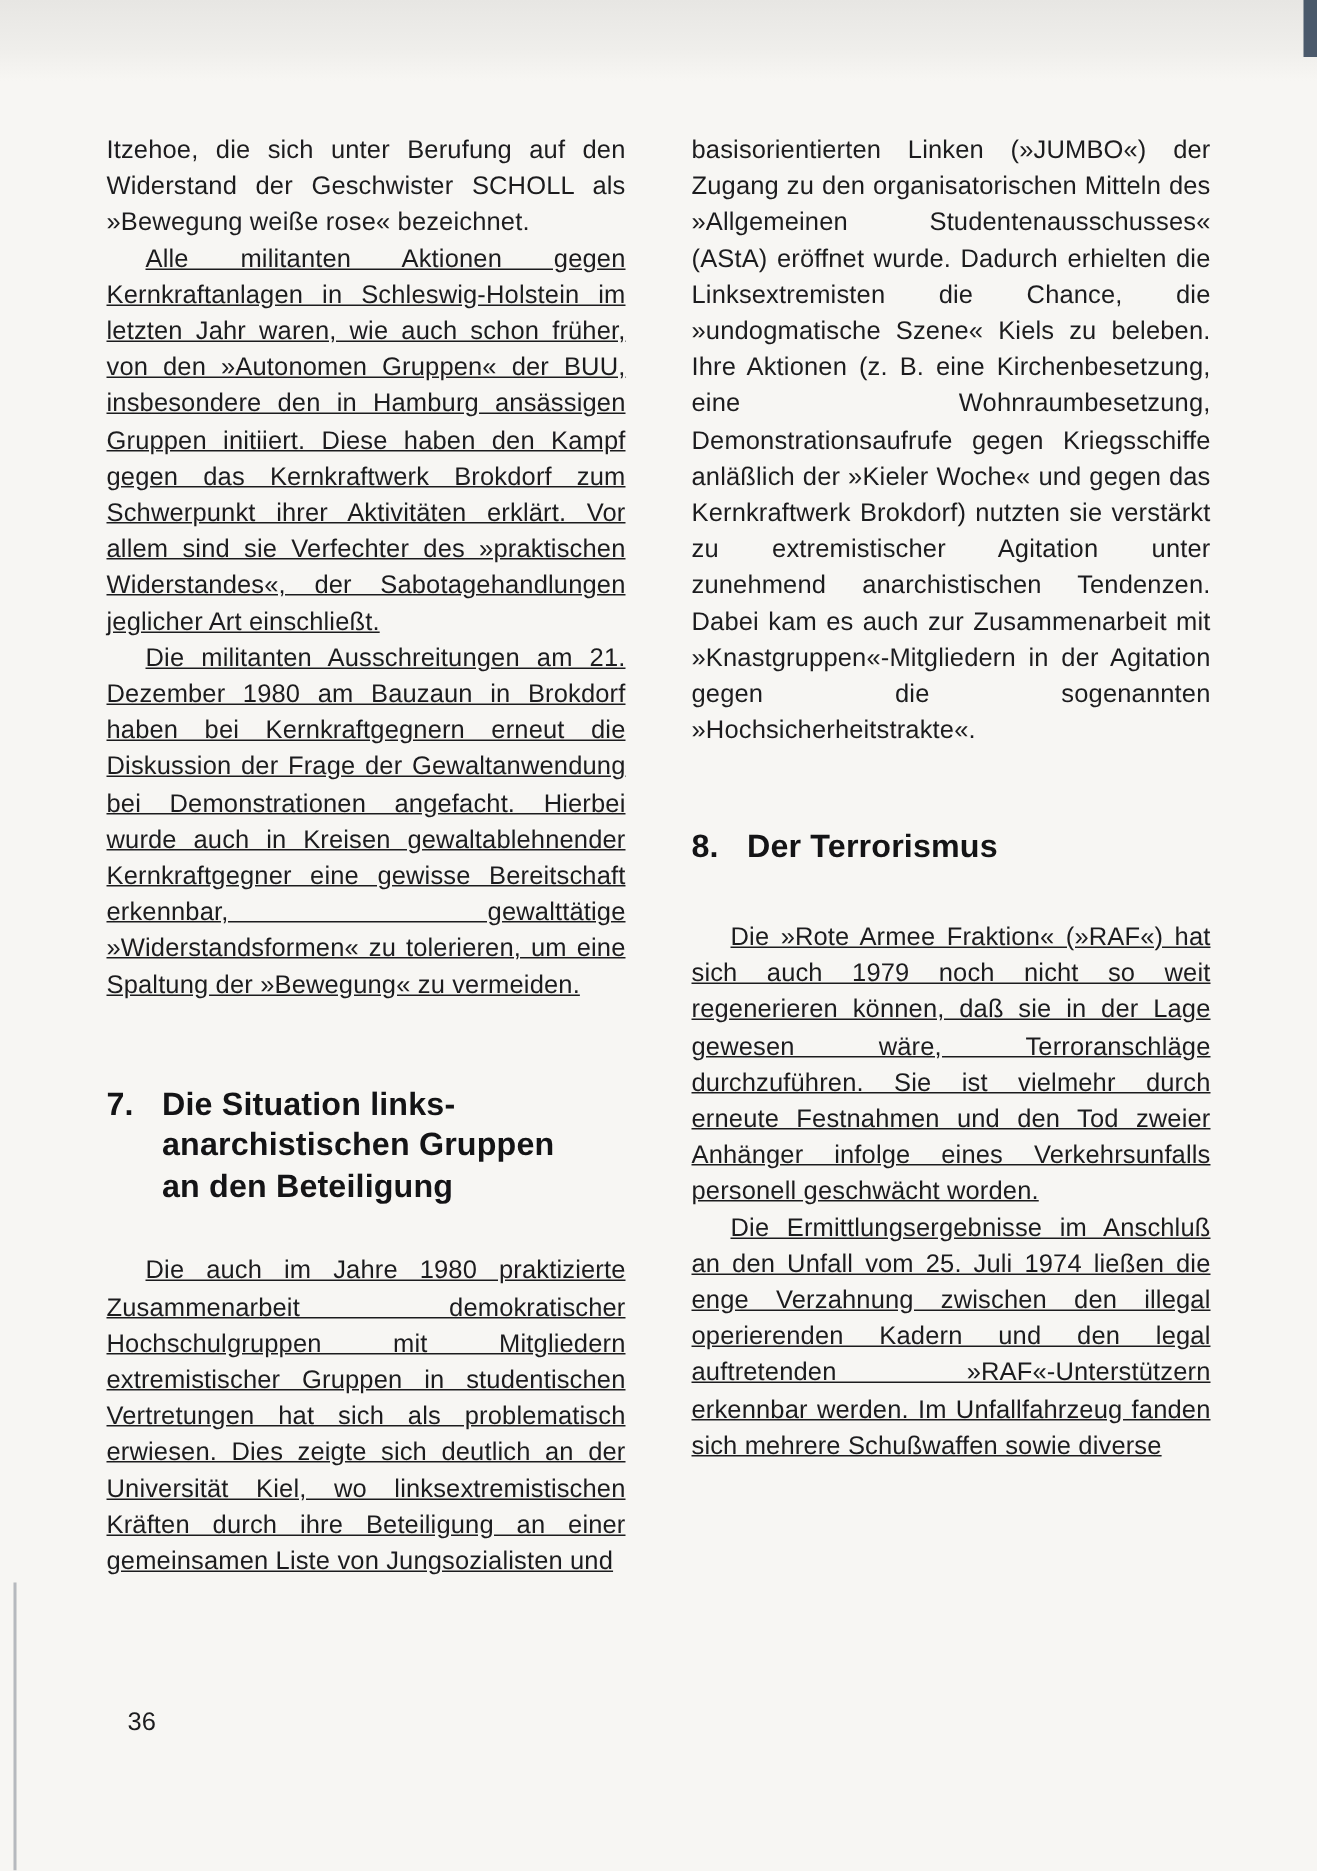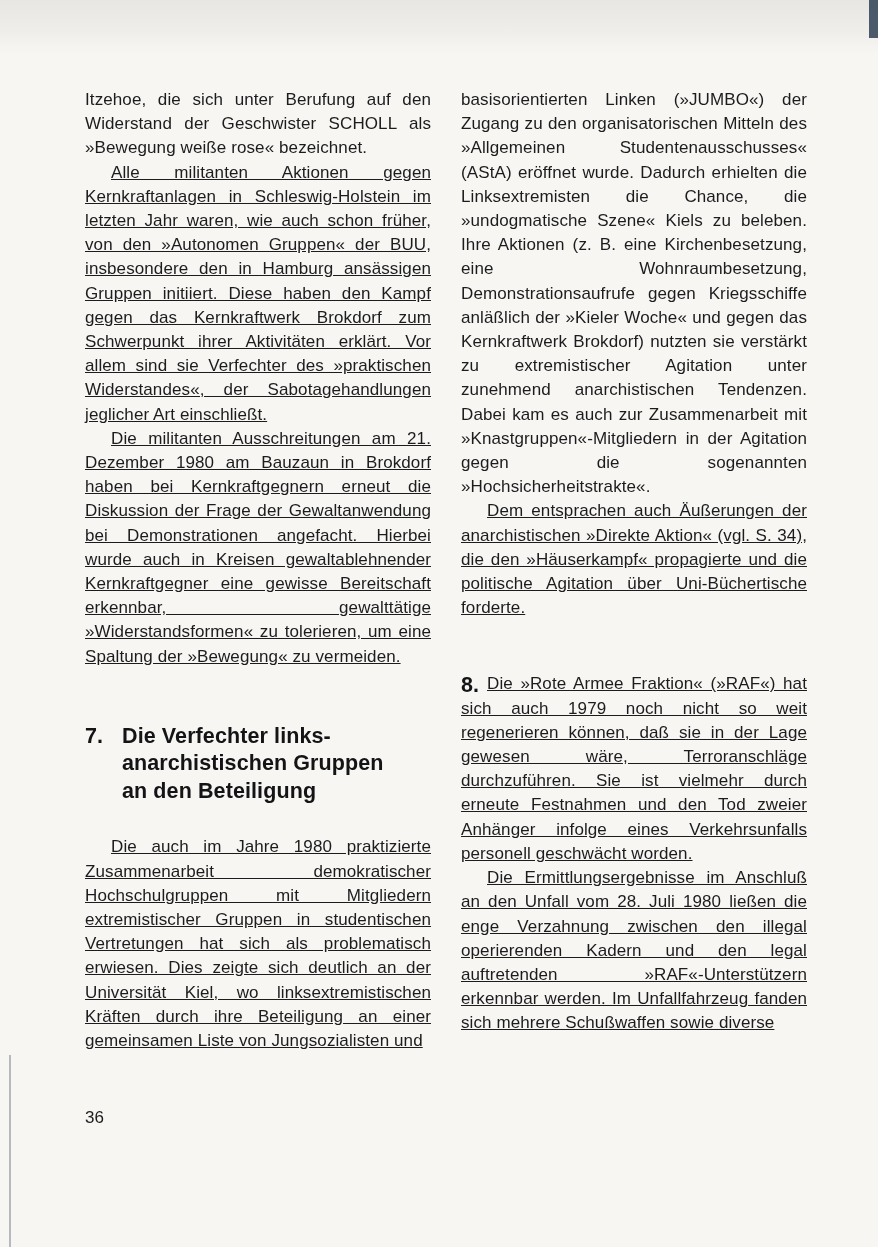--- a/index.html
+++ b/index.html
@@ -35,23 +35,23 @@
     left: 9px;
     top: 1055px;
     bottom: 0;
     width: 2px;
     background: #9aa0a6;
     opacity: 0.7;
   }
   .page-content {
     position: absolute;
     top: 88px;
-    left: 85px;
+    left: 71px;
     display: flex;
-    gap: 30px;
+    gap: 44px;
     justify-content: space-between;
   }
   .col {
     width: 346px;
     font-size: 17px;
     line-height: 24.2px;
     text-align: justify;
     letter-spacing: 0.1px;
   }
   .col p {
@@ -79,21 +79,21 @@
     margin-top: 54px;
     margin-bottom: 30px;
   }
   .heading-8 {
     margin-top: 52px;
     margin-bottom: 34px;
   }
   .page-number {
     position: absolute;
     left: 85px;
-    top: 1108px;
+    top: 1138px;
     font-size: 17px;
     color: #1c1c1e;
     text-align: right;
   }
 </style>
 </head>
 <body>
 
 <div class="scan-top-band"></div>
 <div class="scan-corner-mark"></div>
@@ -101,35 +101,35 @@
 
 <div class="page-content">
 
   <div class="col">
     <p>Itzehoe, die sich unter Berufung auf den Widerstand der Geschwister SCHOLL als »Bewegung weiße rose« bezeichnet.</p>
     <p class="indent">Alle militanten Aktionen gegen Kernkraftanlagen in Schleswig-Holstein im letzten Jahr waren, wie auch schon früher, von den »Autonomen Gruppen« der BUU, insbesondere den in Hamburg ansässigen Gruppen initiiert. Diese haben den Kampf gegen das Kernkraftwerk Brokdorf zum Schwerpunkt ihrer Aktivitäten erklärt. Vor allem sind sie Verfechter des »praktischen Widerstandes«, der Sabotagehandlungen jeglicher Art einschließt.</p>
     <p class="indent">Die militanten Ausschreitungen am 21. Dezember 1980 am Bauzaun in Brokdorf haben bei Kernkraftgegnern erneut die Diskussion der Frage der Gewaltanwendung bei Demonstrationen angefacht. Hierbei wurde auch in Kreisen gewaltablehnender Kernkraftgegner eine gewisse Bereitschaft erkennbar, gewalttätige »Widerstandsformen« zu tolerieren, um eine Spaltung der »Bewegung« zu vermeiden.</p>
 
     <div class="section-heading heading-7">
       <span class="num">7.</span>
-      <div>Die Verfechter links-</div>
+      <div>Die Situation links-</div>
       <div>anarchistischen Gruppen</div>
       <div>an den Beteiligung</div>
     </div>
 
     <p class="indent">Die auch im Jahre 1980 praktizierte Zusammenarbeit demokratischer Hochschulgruppen mit Mitgliedern extremistischer Gruppen in studentischen Vertretungen hat sich als problematisch erwiesen. Dies zeigte sich deutlich an der Universität Kiel, wo linksextremistischen Kräften durch ihre Beteiligung an einer gemeinsamen Liste von Jungsozialisten und</p>
   </div>
 
   <div class="col">
     <p>basisorientierten Linken (»JUMBO«) der Zugang zu den organisatorischen Mitteln des »Allgemeinen Studentenausschusses« (AStA) eröffnet wurde. Dadurch erhielten die Linksextremisten die Chance, die »undogmatische Szene« Kiels zu beleben. Ihre Aktionen (z. B. eine Kirchenbesetzung, eine Wohnraumbesetzung, Demonstrationsaufrufe gegen Kriegsschiffe anläßlich der »Kieler Woche« und gegen das Kernkraftwerk Brokdorf) nutzten sie verstärkt zu extremistischer Agitation unter zunehmend anarchistischen Tendenzen. Dabei kam es auch zur Zusammenarbeit mit »Knastgruppen«-Mitgliedern in der Agitation gegen die sogenannten »Hochsicherheitstrakte«.</p>
-    <p class="indent">Dem entsprachen auch Äußerungen der anarchistischen »Direkte Aktion« (vgl. S. 34), die den »Häuserkampf« propagierte und die politische Agitation über Uni-Büchertische forderte.</p>
 
     <div class="section-heading heading-8">
       <span class="num">8.</span>
+      <div>Der Terrorismus</div>
     </div>
 
     <p class="indent">Die »Rote Armee Fraktion« (»RAF«) hat sich auch 1979 noch nicht so weit regenerieren können, daß sie in der Lage gewesen wäre, Terroranschläge durchzuführen. Sie ist vielmehr durch erneute Festnahmen und den Tod zweier Anhänger infolge eines Verkehrsunfalls personell geschwächt worden.</p>
-    <p class="indent">Die Ermittlungsergebnisse im Anschluß an den Unfall vom 28. Juli 1980 ließen die enge Verzahnung zwischen den illegal operierenden Kadern und den legal auftretenden »RAF«-Unterstützern erkennbar werden. Im Unfallfahrzeug fanden sich mehrere Schußwaffen sowie diverse</p>
+    <p class="indent">Die Ermittlungsergebnisse im Anschluß an den Unfall vom 25. Juli 1974 ließen die enge Verzahnung zwischen den illegal operierenden Kadern und den legal auftretenden »RAF«-Unterstützern erkennbar werden. Im Unfallfahrzeug fanden sich mehrere Schußwaffen sowie diverse</p>
   </div>
 
 </div>
 
 <div class="page-number">36</div>
 
 </body></html>

